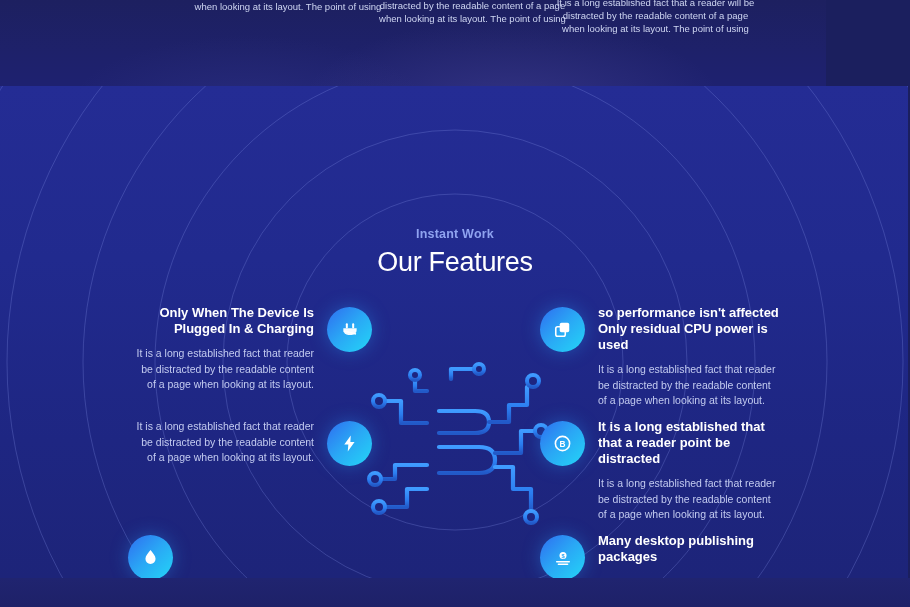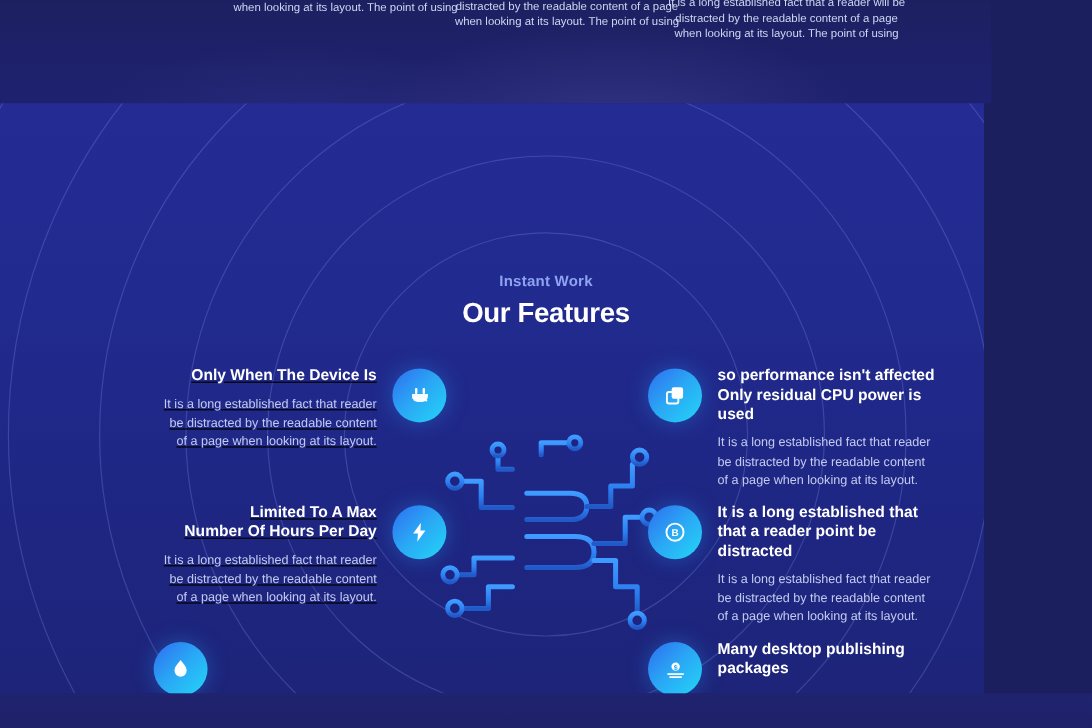--- a/index.html
+++ b/index.html
@@ -23,21 +23,21 @@
     overflow: hidden;
   }
   .band-top .noise {
     position: absolute; inset: 0;
     background:
       radial-gradient(ellipse 300px 120px at 62% 120%, rgba(120,110,190,.22), rgba(0,0,0,0) 70%),
       radial-gradient(ellipse 260px 110px at 30% 130%, rgba(90,95,180,.16), rgba(0,0,0,0) 70%);
   }
   .band-main {
     position: absolute; left: 0; top: 86px;
-    width: 820px; height: 492px;
+    width: 908px; height: 492px;
     background: linear-gradient(180deg, #242c94 0%, #212a8e 35%, #1e2682 72%, #1d2479 100%);
     overflow: hidden;
   }
   .band-bottom {
     position: absolute; left: 0; top: 578px;
     width: 910px; height: 29px;
     background: linear-gradient(180deg, #202470 0%, #1e2168 100%);
   }
 
   
@@ -47,40 +47,40 @@
   .eyebrow {
     position: absolute; top: 141px; left: 0; width: 910px;
     text-align: center;
     font-size: 12.5px; font-weight: 700;
     letter-spacing: .2px;
     color: #8fa3f0;
   }
   .headline {
     position: absolute; top: 161px; left: 0; width: 910px;
     text-align: center;
-    font-size: 23px; font-weight: 700;
+    font-size: 27px; font-weight: 400;
     letter-spacing: -.3px;
     color: #ffffff;
   }
 
   
   .circuit {
     position: absolute;
     left: 355px; top: 275px;
     width: 205px; height: 170px;
   }
 
   
   .feature {
     position: absolute;
     display: flex;
     align-items: flex-start;
     gap: 13px;
   }
-  .feature.left  { flex-direction: row; text-decoration: underline; }
+  .feature.left  { flex-direction: row; }
   .feature.right { flex-direction: row; }
   .feature.left .f-text  { text-align: right; }
   .feature.right .f-text { text-align: left; }
 
   .f-text { width: 186px; }
   .f-title {
     font-size: 13px; font-weight: 700; line-height: 16px;
     color: #ffffff;
     margin-bottom: 9px;
   }
@@ -191,43 +191,40 @@
         <circle cx="176" cy="156" r="6"></circle>
         <circle cx="60" cy="14" r="5"></circle>
         <circle cx="124" cy="8" r="5"></circle>
       </g>
     </svg>
 
     <div class="feature left" style="left:128px; top:219px;">
       <div class="f-text">
         <div class="f-title">
           <div>Only When The Device Is</div>
+          <div>Plugged In &amp; Charging</div>
         </div>
         <div class="f-desc">
           <div>It is a long established fact that reader</div>
           <div>be distracted by the readable content</div>
           <div>of a page when looking at its layout.</div>
         </div>
       </div>
       <div class="f-icon">
         <svg width="20" height="20" viewBox="0 0 24 24" fill="#ffffff">
           <path d="M4 10h16v2a6 6 0 0 1-6 6h-4a6 6 0 0 1-6-6v-2z" opacity=".95"></path>
           <rect x="7" y="4" width="2.4" height="6" rx="1"></rect>
           <rect x="14.6" y="4" width="2.4" height="6" rx="1"></rect>
           <path d="M4.6 12.4l14.8 3.4-.4 1.8L4.2 14.2z"></path>
         </svg>
       </div>
     </div>
 
     <div class="feature left" style="left:128px; top:333px;">
       <div class="f-text">
-        <div class="f-title">
-          <div>Limited To A Max</div>
-          <div>Number Of Hours Per Day</div>
-        </div>
         <div class="f-desc">
           <div>It is a long established fact that reader</div>
           <div>be distracted by the readable content</div>
           <div>of a page when looking at its layout.</div>
         </div>
       </div>
       <div class="f-icon">
         <svg width="19" height="19" viewBox="0 0 24 24" fill="#ffffff">
           <path d="M13.6 2 5.4 13.4h5.1L9.8 22l8.6-11.9h-5.3z"></path>
         </svg>

